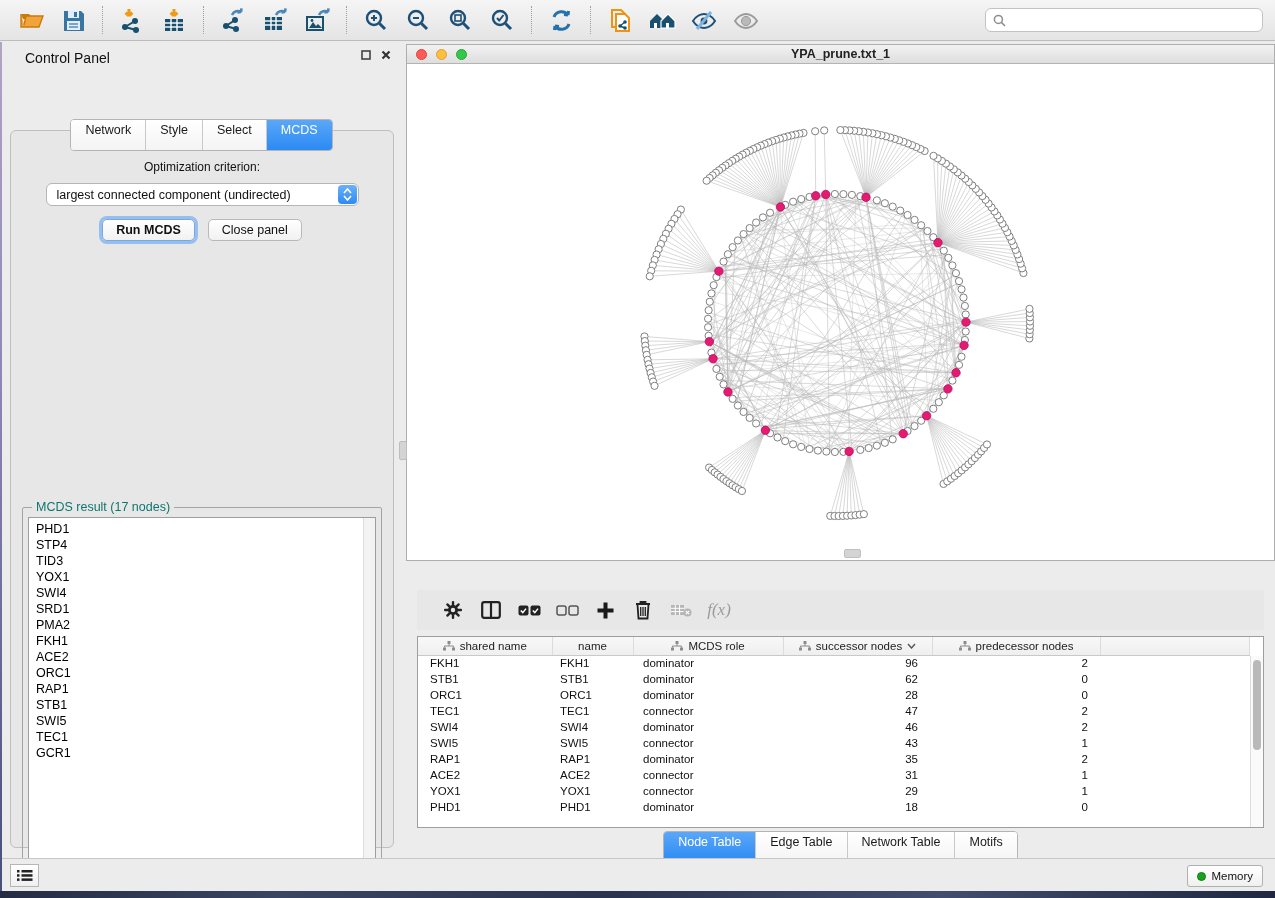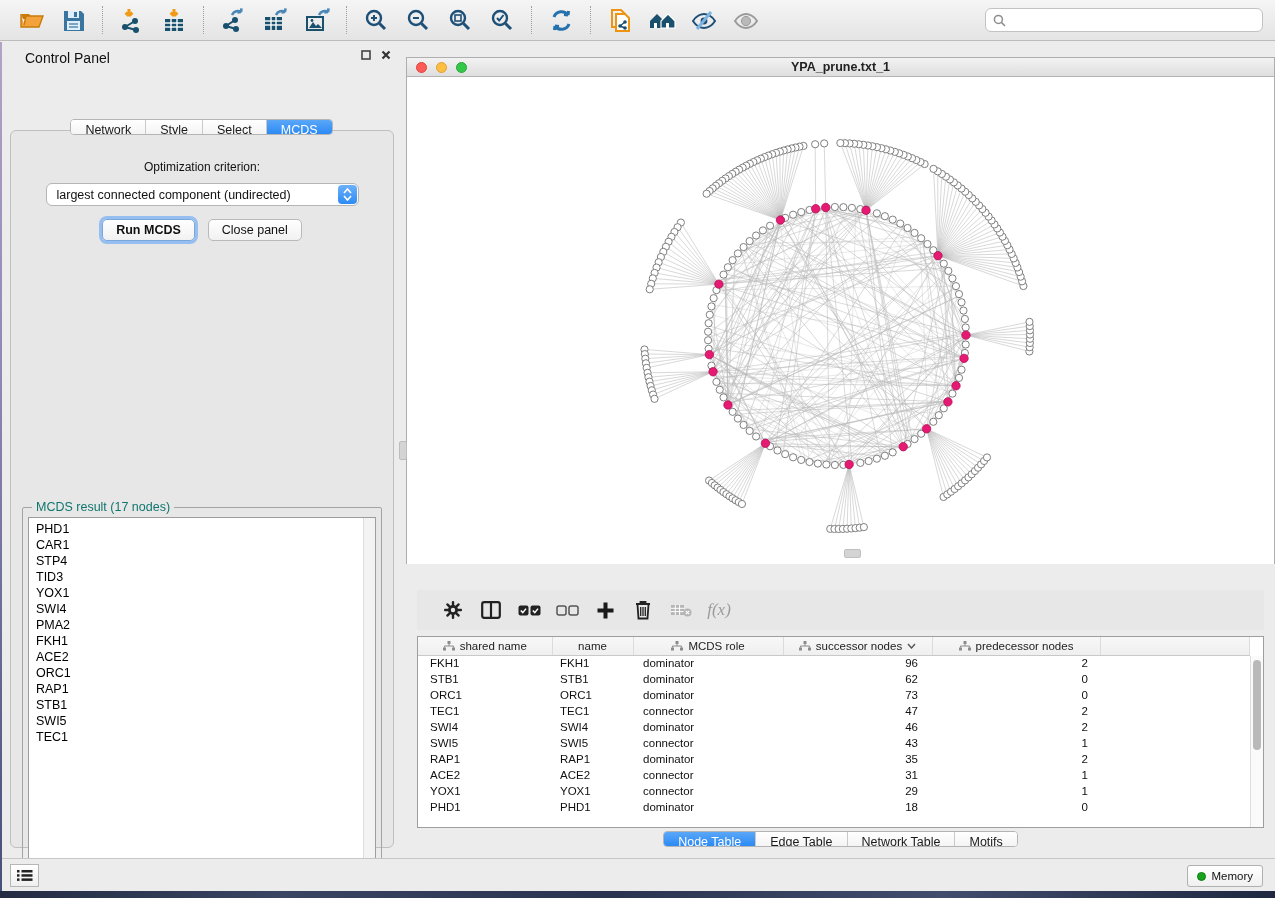--- a/index.html
+++ b/index.html
@@ -22,21 +22,21 @@
     border:1px solid #c3c3c3; border-radius:6px; display:flex; align-items:center; padding:0 7px; }
   .search-box input { border:none; outline:none; flex:1; font-size:12px; margin-left:6px; background:transparent; }
 
   
   .control-panel { position:absolute; left:2px; top:45px; width:399px; height:807px; background:#ececec; }
   .panel-header { position:relative; height:24px; }
   .panel-title { position:absolute; left:23px; top:5px; font-size:14px; color:#111; }
   .win-btns { position:absolute; right:10px; top:5px; display:flex; gap:10px; align-items:center; }
 
   .tabbar { position:absolute; left:0; right:0; top:74px; display:flex; justify-content:center; z-index:3; }
-  .seg { display:flex; border:1px solid #b4b4b4; border-radius:4px; overflow:hidden; background:#fff; height:16px; }
+  .seg { display:flex; border:1px solid #b4b4b4; border-radius:4px; overflow:hidden; background:#fff; height:32px; }
   .seg .tab { font-size:12.5px; color:#1a1a1a; padding:3px 14px; border-right:1px solid #c9c9c9;
     background:linear-gradient(#ffffff,#f4f4f4); white-space:nowrap; }
   .seg .tab:last-child { border-right:none; }
   .seg .tab.active { background:linear-gradient(#5aa7f8,#2c8af4); color:#fff; }
 
   .tab-content { position:absolute; left:8px; right:7px; top:85px; bottom:4px;
     background:#e7e7e7; border:1px solid #bfbfbf; border-radius:6px; }
   .opt-label { text-align:center; margin-top:29px; font-size:12px; color:#111; }
   .select-row { margin:9px auto 0 auto; width:313px; height:23px; background:#fff; border:1px solid #b5b5b5;
     border-radius:6px; display:flex; align-items:center; position:relative; }
@@ -60,21 +60,21 @@
 
   
   .vsplit { position:absolute; left:401px; top:45px; width:5px; bottom:40px; background:#ececec; }
   .vgrip { position:absolute; left:399px; top:441px; width:8px; height:19px; background:#d4d4d4;
     border:1px solid #bdbdbd; border-radius:2px; z-index:5; }
   .hgrip { position:absolute; left:844px; top:549px; width:17px; height:9px; background:#d4d4d4;
     border:1px solid #c0c0c0; border-radius:2px; z-index:5; }
 
   
   .network-window { position:absolute; left:406px; top:44px; width:869px; height:517px;
-    border:1px solid #aeaeae; background:#fff;margin-top:13px; }
+    border:1px solid #aeaeae; background:#fff; }
   .net-titlebar { position:relative; height:19px; background:linear-gradient(#f2f2f2,#dedede);
     border-bottom:1px solid #b4b4b4; }
   .traffic { position:absolute; left:9px; top:4px; display:flex; gap:9px; }
   .light { width:11px; height:11px; border-radius:50%; }
   .light.red { background:#fc5b57; border:1px solid #e2423e; }
   .light.yellow { background:#fdbe41; border:1px solid #e0a02e; }
   .light.green { background:#34c84a; border:1px solid #27a537; }
   .net-title { text-align:center; font-size:12.5px; font-weight:700; color:#222; line-height:18px; }
   .net-canvas { position:absolute; left:0; right:0; top:19px; bottom:0; background:#fff; }
 
@@ -297,33 +297,34 @@
       <div class="btn-row">
         <div class="btn focused">Run MCDS</div>
         <div class="btn">Close panel</div>
       </div>
       <div class="result-fieldset">
         <span class="result-legend">MCDS result (17 nodes)</span>
         <div class="result-list">
           <div class="result-items">
 
           <div>PHD1</div>
-              <div>CAR1</div>
               <div>STP4</div>
               <div>TID3</div>
               <div>YOX1</div>
               <div>SWI4</div>
+              <div>SRD1</div>
               <div>PMA2</div>
               <div>FKH1</div>
               <div>ACE2</div>
               <div>ORC1</div>
               <div>RAP1</div>
               <div>STB1</div>
               <div>SWI5</div>
               <div>TEC1</div>
+              <div>GCR1</div>
             </div>
           <div class="result-scroll"></div>
         </div>
       </div>
     </div>
   </div>
 
   <div class="vsplit"></div>
   <div class="vgrip"></div>
   <div class="hgrip"></div>
@@ -1140,21 +1141,21 @@
               <td class="l3">dominator</td>
               <td class="num1">62</td>
               <td class="num2">0</td>
               <td></td>
             </tr>
 
             <tr>
               <td class="l1">ORC1</td>
               <td class="l2">ORC1</td>
               <td class="l3">dominator</td>
-              <td class="num1">73</td>
+              <td class="num1">28</td>
               <td class="num2">0</td>
               <td></td>
             </tr>
 
             <tr>
               <td class="l1">TEC1</td>
               <td class="l2">TEC1</td>
               <td class="l3">connector</td>
               <td class="num1">47</td>
               <td class="num2">2</td>

